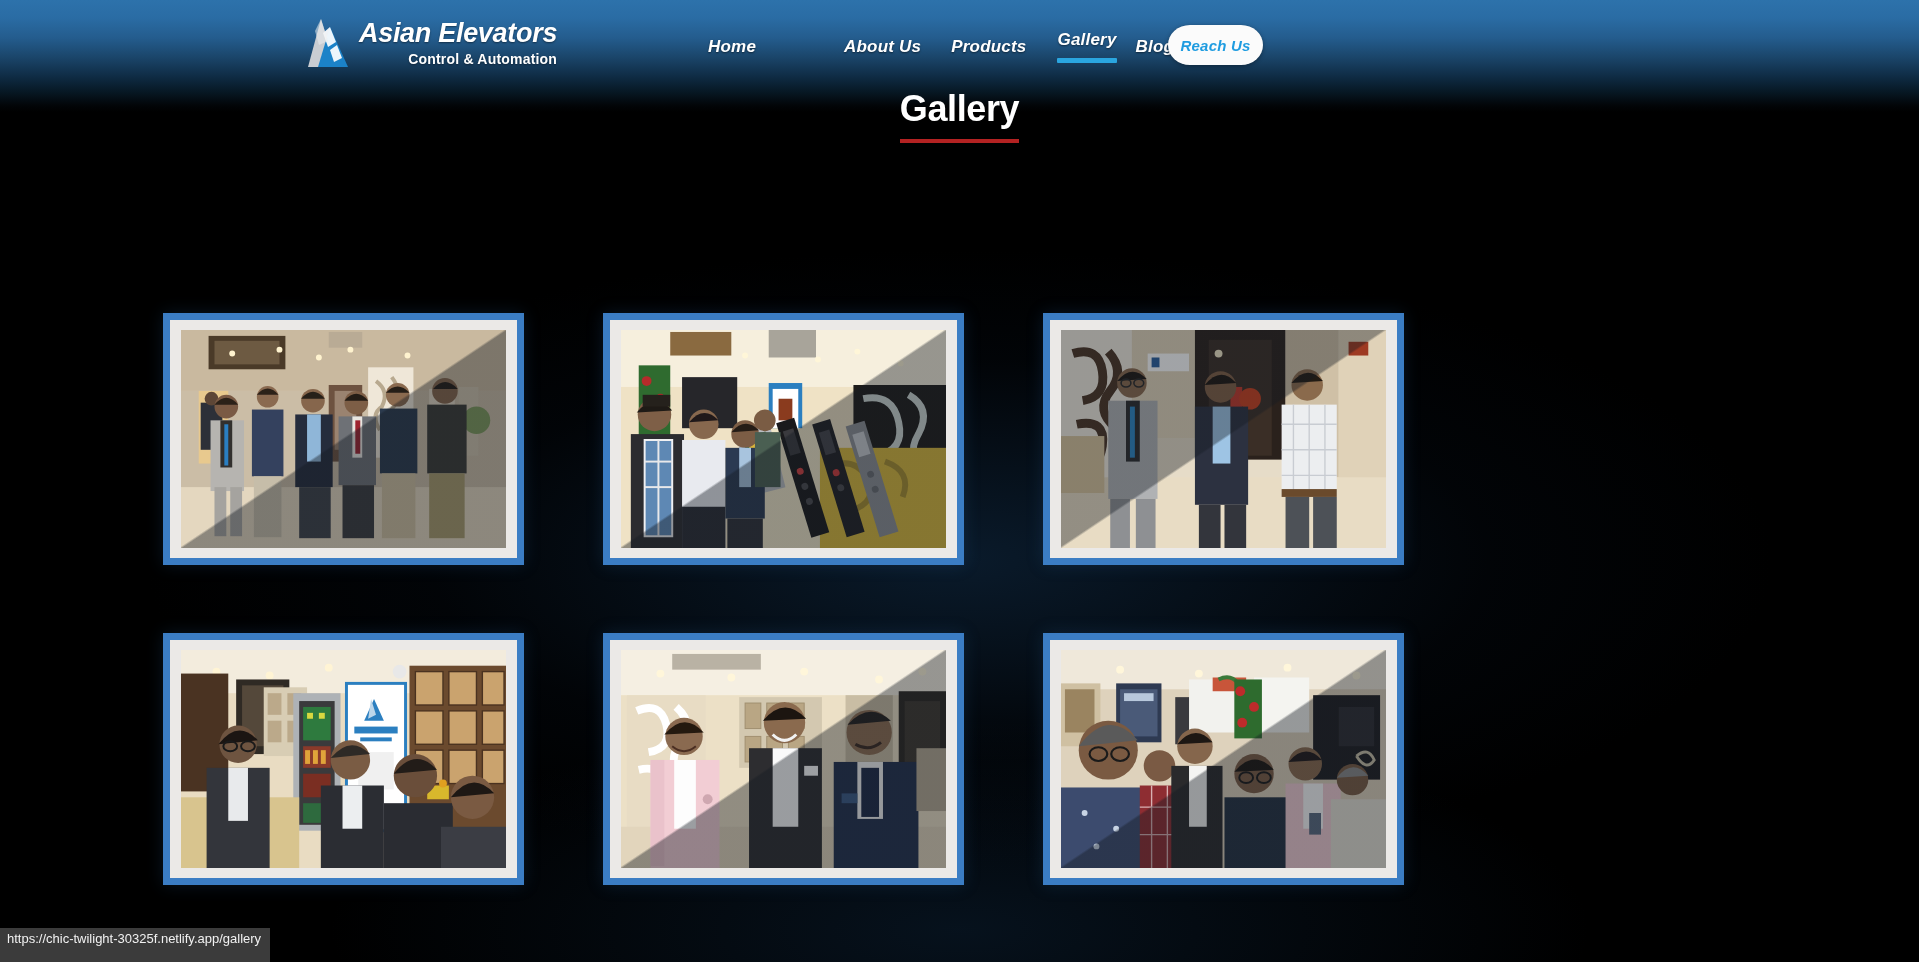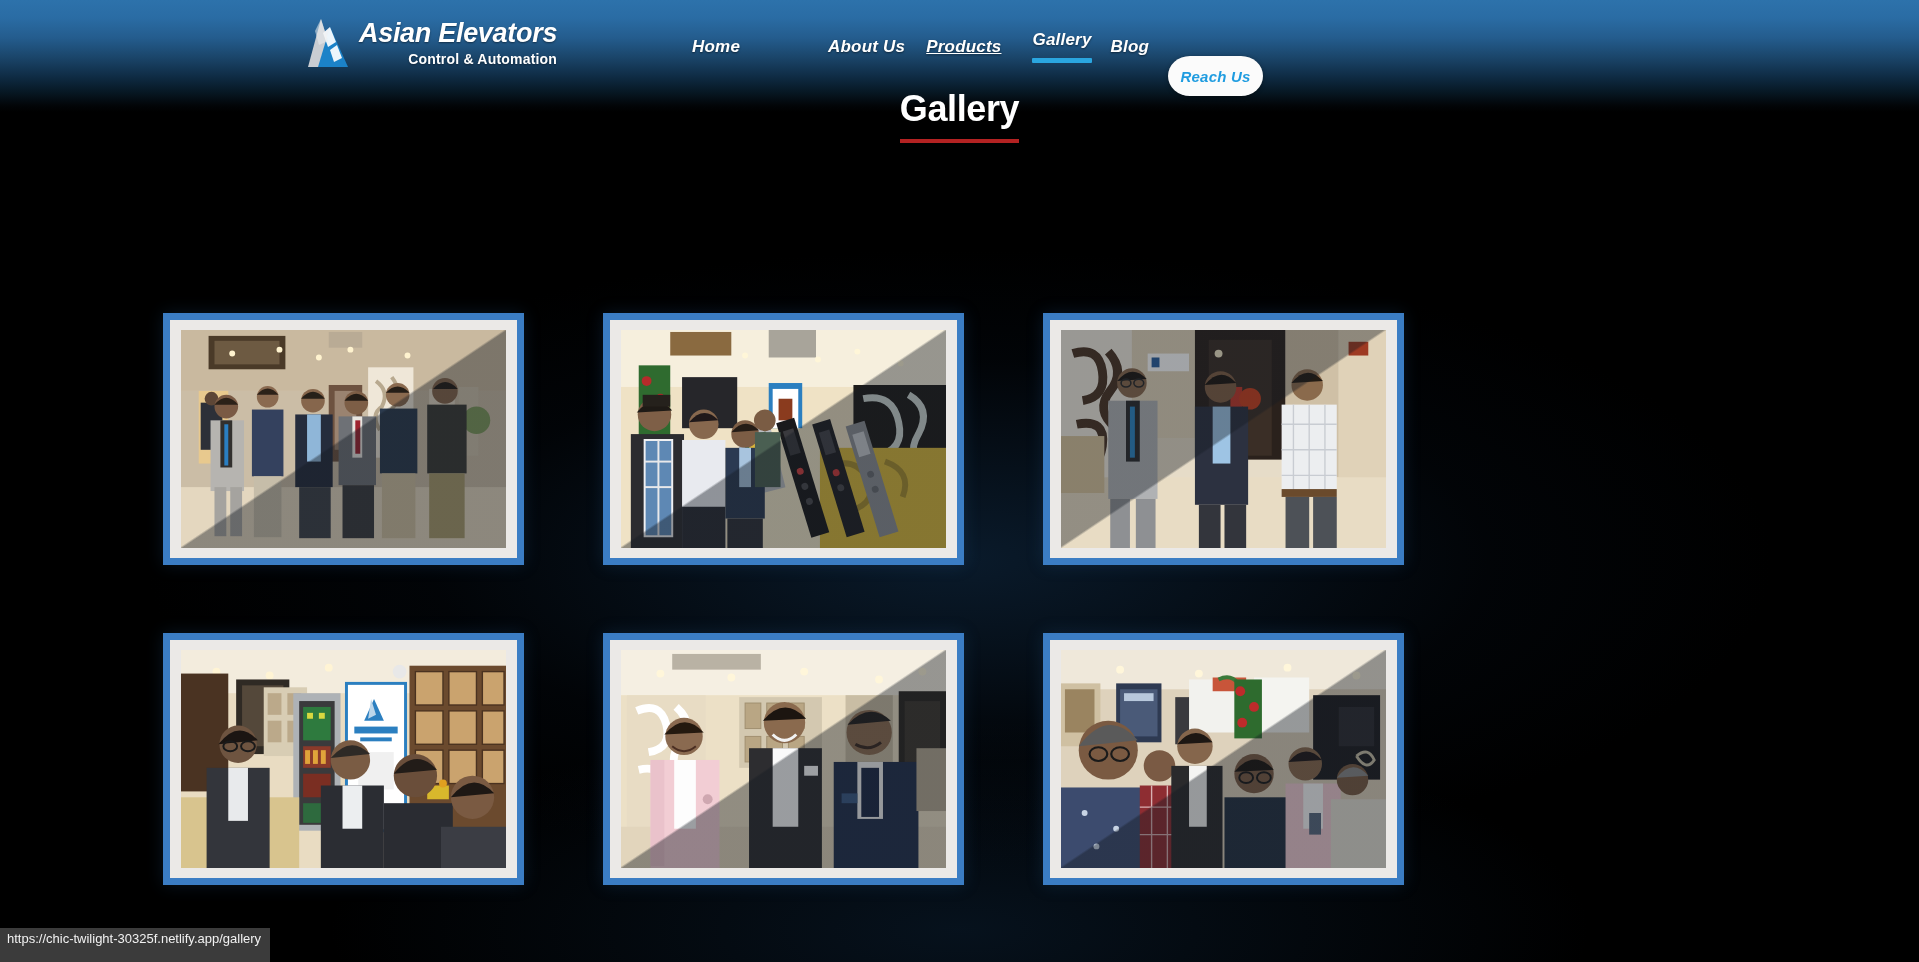--- a/index.html
+++ b/index.html
@@ -108,23 +108,23 @@
     color: #ffffff;
     font-size: 17px;
     font-weight: 700;
     font-style: italic;
     text-decoration: none;
     letter-spacing: 0.2px;
     white-space: nowrap;
     text-shadow: 0 1px 2px rgba(0,0,0,0.5);
     padding: 4px 0;
   }
-  .nav-link.nav-home     { margin-left: 14px; }
+  .nav-link.nav-home     { margin-left: 30px; }
   .nav-link.nav-about    { margin-left: 88px; }
-  .nav-link.nav-products { margin-left: 21px; text-decoration: underline; }
+  .nav-link.nav-products { margin-left: 30px; }
   .nav-link.nav-gallery  { margin-left: 31px; position: relative; top: -7px; }
   .nav-link.nav-blog     { margin-left: 19px; }
 
   .nav-underline {
     position: absolute;
     left: 0;
     right: 0;
     bottom: -9px;
     height: 5px;
     background: #2aa6e0;
@@ -141,21 +141,20 @@
     border-radius: 22px / 20px;
     background: #fbfbfb;
     color: #1f9ce0;
     font-size: 15px;
     font-weight: 700;
     font-style: italic;
     font-family: "Liberation Sans", sans-serif;
     letter-spacing: 0.2px;
     cursor: pointer;
     box-shadow: 0 1px 4px rgba(0,0,0,0.35);
-    margin-top: 31px;
   }
 
   
   .page-title-block {
     position: absolute;
     left: 0;
     top: 88px;
     width: 100%;
     text-align: center;
     z-index: 6;

